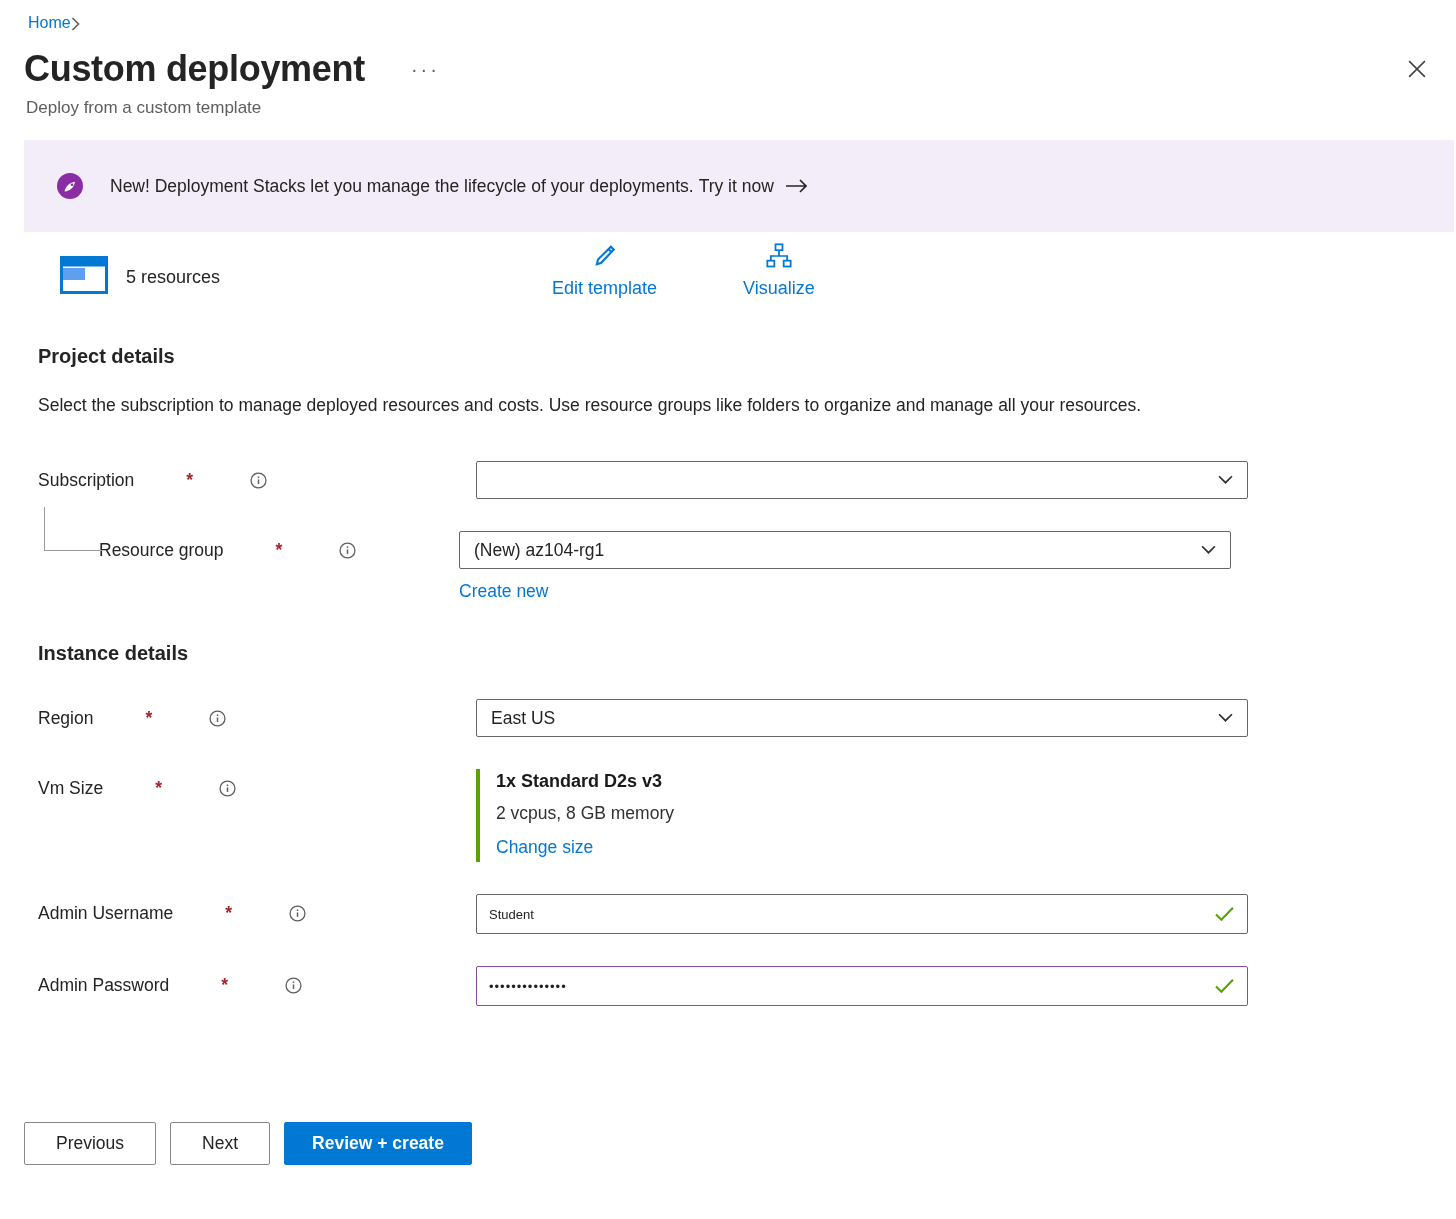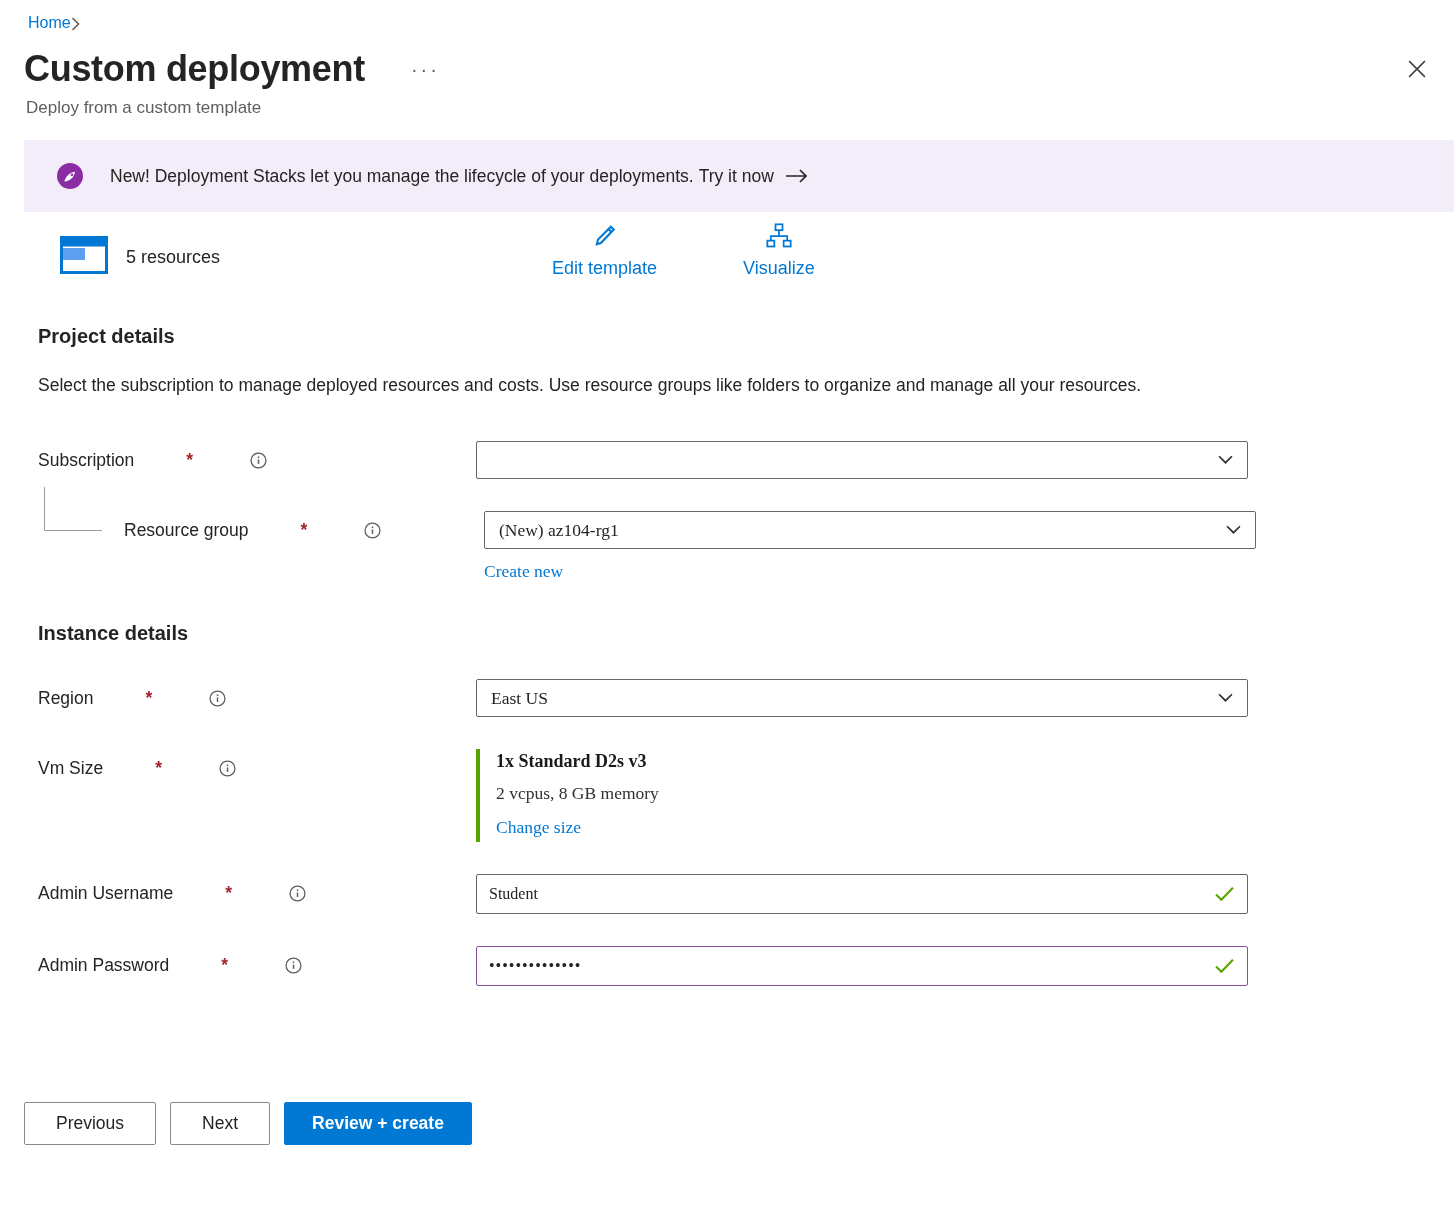--- a/index.html
+++ b/index.html
@@ -16,21 +16,21 @@
   .crumb-chev { display:flex; margin-top:2px; }
 
   
   .title-row { display:flex; align-items:center; margin:16px 24px 0 24px; }
   .page-title { font-size:36px; margin:0; font-weight:700; color:#242424; letter-spacing:-0.3px; }
   .more { margin-left:46px; color:#605e5c; font-size:20px; letter-spacing:3px; cursor:pointer; line-height:1; }
   .close-btn { margin-left:auto; background:none; border:none; cursor:pointer; padding:6px; display:flex; }
   .subtitle { margin:8px 0 0 26px; color:#605e5c; font-size:17px; }
 
   
-  .banner { margin:22px 2px 0 24px; background:#f2edf8; height:72px; display:flex; align-items:center; padding:0 24px 0 32px; }
+  .banner { margin:22px 2px 0 24px; background:#f2edf8; height:92px; display:flex; align-items:center; padding:0 24px 0 32px; }
   .rocket { display:flex; flex:none; }
   .banner-text { margin-left:26px; font-size:17.5px; color:#252423; }
   .banner-cta { color:#252423; text-decoration:none; margin-left:5px; }
   .banner-arrow { margin-left:12px; display:flex; cursor:pointer; }
 
   
   .template-row { display:flex; align-items:flex-start; margin:10px 0 0 60px; }
   .resources { display:flex; align-items:center; gap:18px; font-size:18px; color:#252423; margin-top:14px; }
   .actions { display:flex; margin-left:332px; gap:86px;align-items:center; }
   .action { display:flex; flex-direction:column; align-items:center; gap:3px; color:#0078d4; cursor:pointer; }
@@ -38,37 +38,37 @@
 
   
   .section-h { font-size:20px; font-weight:700; margin:46px 0 0 38px; color:#252423; }
   .description { margin:24px 38px 0 38px; max-width:1150px; line-height:1.55; font-size:17.5px; color:#252423; }
 
   .fields { position:relative; margin:42px 0 0 38px; }
   .form-row { display:flex; align-items:flex-start; margin-bottom:32px; }
   .form-label { width:438px; min-height:38px; display:flex; align-items:center; font-size:17.5px; color:#252423;gap:47px; }
   .req { color:#a4262c; margin-left:5px; font-weight:600; }
   .info { margin-left:10px; display:flex; cursor:pointer; }
-  .form-control { width:772px; position:relative;font-family:Liberation Serif, serif; }
+  .form-control { width:772px; position:relative; }
 
   .dropdown { height:38px; border:1px solid #666666; border-radius:2px; display:flex; align-items:center; padding:0 14px; cursor:pointer; background:#fff; font-size:17.5px; }
   .dd-value { flex:1; color:#252423; }
   .chev { display:flex; }
 
-  .rg-row .form-label { margin-left:86px; width:360px; }
+  .rg-row .form-label { margin-left:61px; width:360px; }
   .connector { position:absolute; left:6px; top:46px; width:58px; height:44px; border-left:1px solid #9b9b9b; border-bottom:1px solid #9b9b9b; }
   .create-new { display:inline-block; margin-top:12px; color:#0078d4; text-decoration:none; font-size:17.5px; }
 
   .vm-block { border-left:4px solid #57a300; padding:2px 0 4px 16px; }
   .vm-title { font-weight:700; font-size:18px; color:#1b1a19; }
   .vm-detail { margin-top:11px; font-size:17.5px; }
   .vm-link { display:inline-block; margin-top:13px; color:#0078d4; text-decoration:none; font-size:17.5px; }
 
   .input-wrap { position:relative; }
-  .text-input { width:100%; height:40px; border:1px solid #666666; border-radius:2px; padding:0 44px 0 12px; font-size:16px; font-family:inherit; color:#252423; background:#fff; }
+  .text-input { width:100%; height:40px; border:1px solid #666666; border-radius:2px; padding:0 44px 0 12px; font-size:13px; font-family:inherit; color:#252423; background:#fff; }
   .password-wrap .text-input { border-color:#8a4f9e; letter-spacing:1px; }
   .check { position:absolute; right:14px; top:50%; transform:translateY(-50%); display:flex; }
 
   
   .footer { margin:116px 0 0 24px; display:flex; gap:14px; }
   .btn { height:43px; border-radius:2px; font-size:17.5px; font-family:inherit; cursor:pointer; }
   .btn-outline { background:#fff; border:1px solid #8a8886; color:#252423; padding:0 31px; }
   .btn-primary { background:#0078d4; border:1px solid #0078d4; color:#fff; font-weight:600; padding:0 27px; }
 </style>
 </head>

